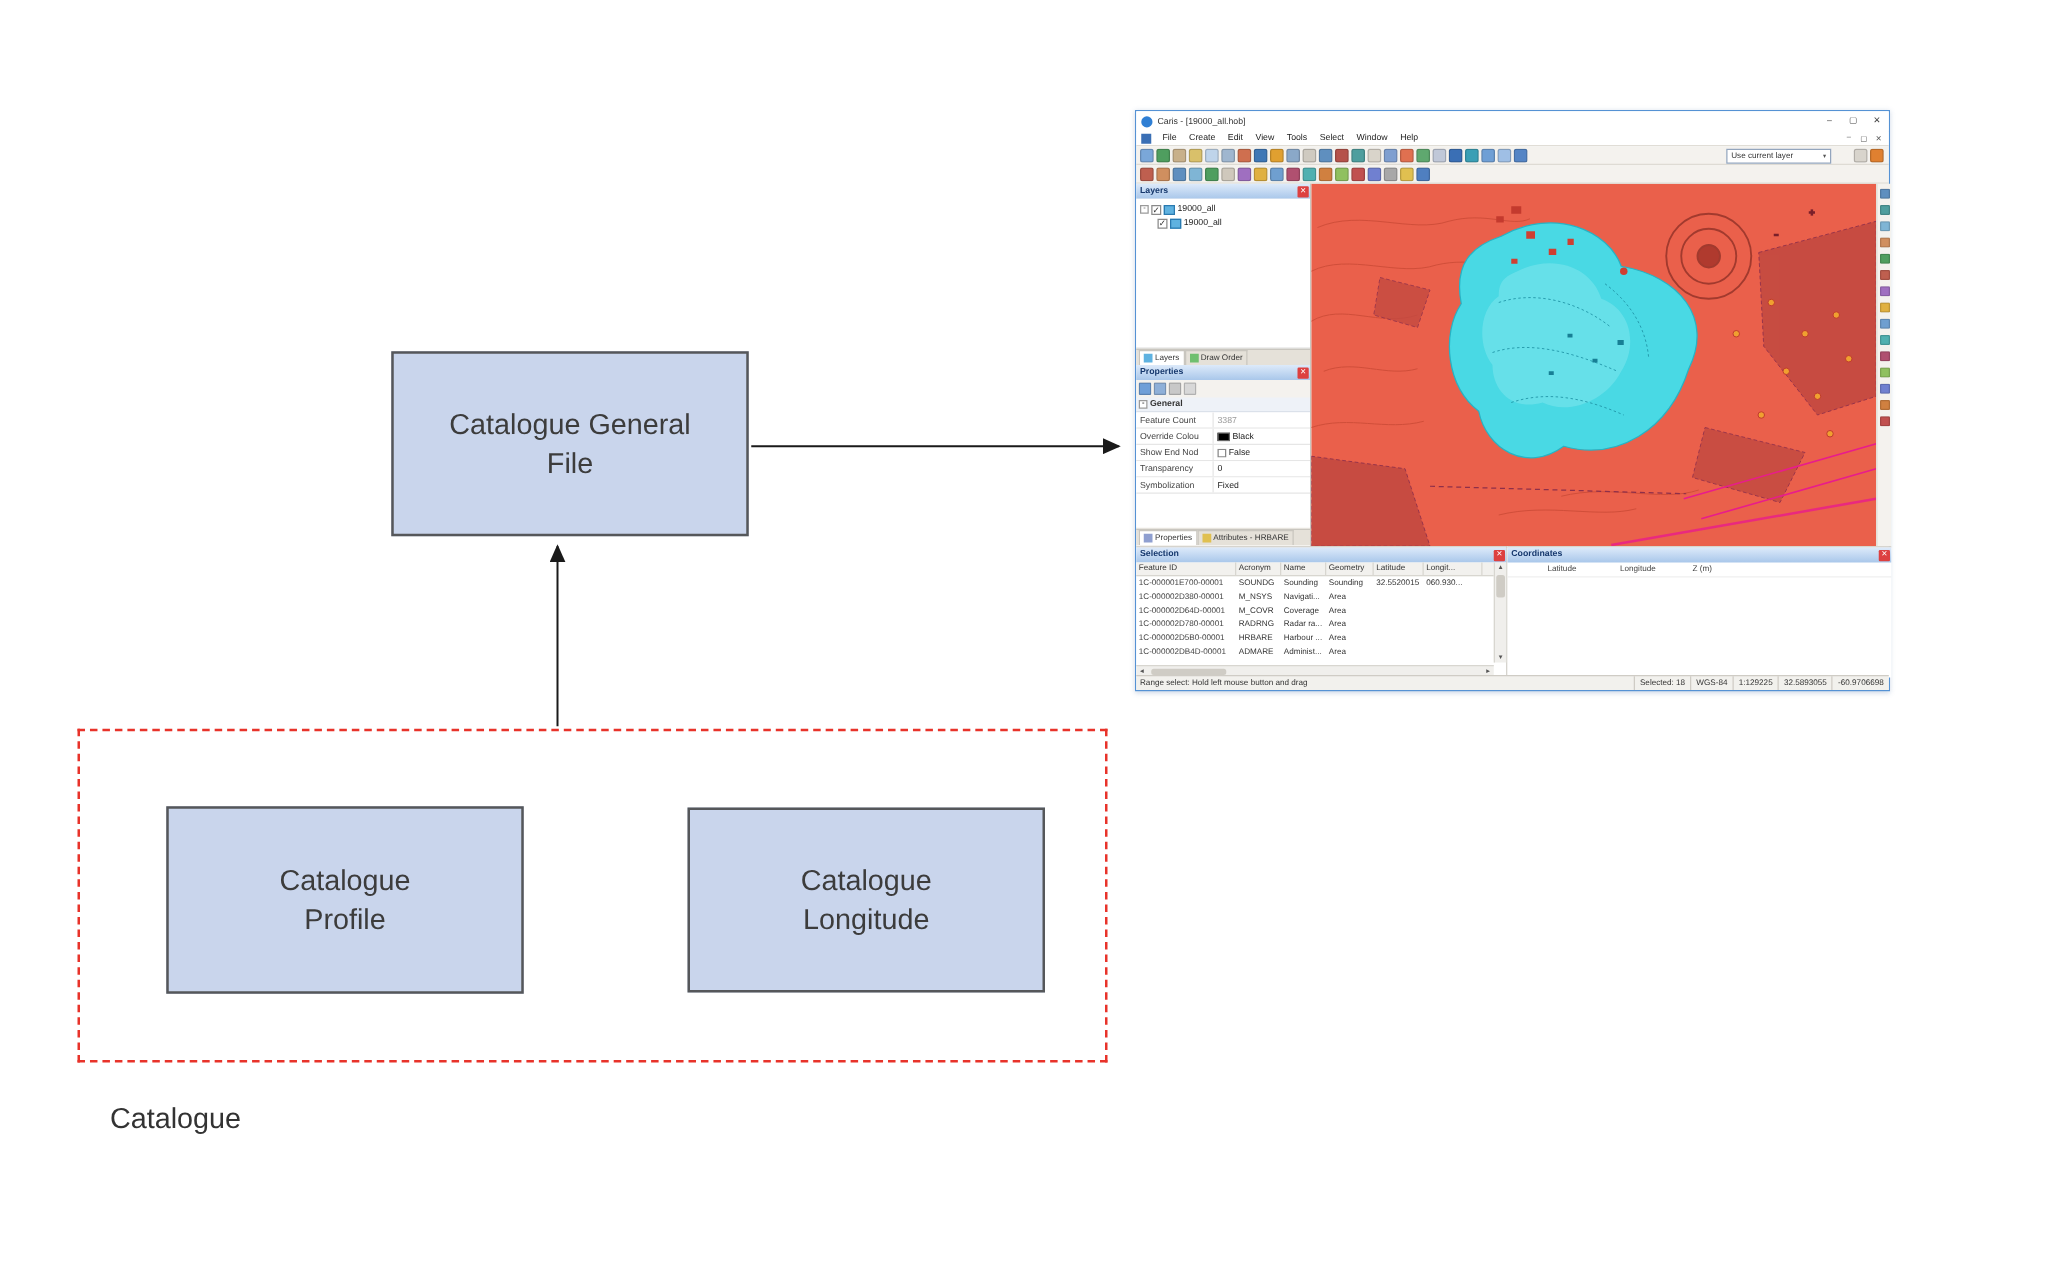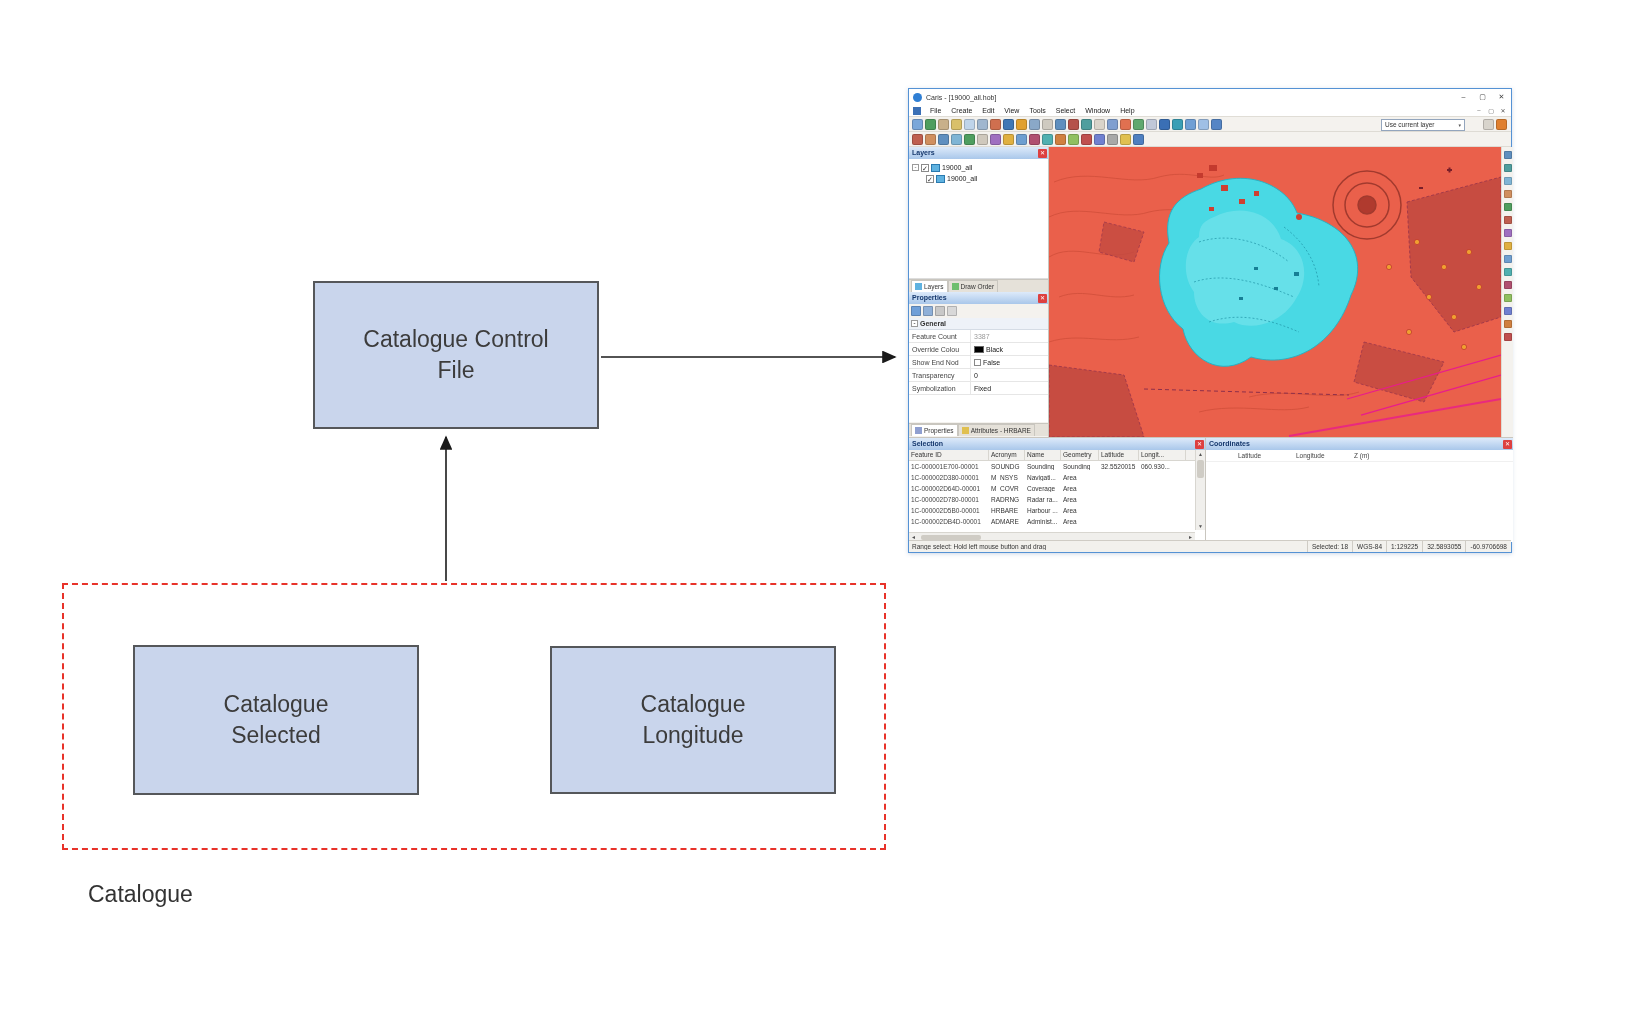--- a/index.html
+++ b/index.html
@@ -121,29 +121,29 @@
   <defs>
     <marker id="ah" markerWidth="10" markerHeight="8" refX="8" refY="4" orient="auto">
       <path d="M0,0 L9,4 L0,8 Z" fill="#1a1a1a"></path>
     </marker>
   </defs>
   <line x1="601" y1="357" x2="895" y2="357" stroke="#1a1a1a" stroke-width="1.6" marker-end="url(#ah)"></line>
   <line x1="446" y1="581" x2="446" y2="437" stroke="#1a1a1a" stroke-width="1.6" marker-end="url(#ah)"></line>
 </svg>
 
 <div class="dbox" id="control-box">
-  <span>Catalogue Control</span>
+  <span>Catalogue General</span>
   <span>File</span>
 </div>
 
 <div id="group-rect"></div>
 
 <div class="dbox" id="profile-box">
   <span>Catalogue</span>
-  <span>Selected</span>
+  <span>Profile</span>
 </div>
 
 <div class="dbox" id="dict-box">
   <span>Catalogue</span>
   <span>Longitude</span>
 </div>
 
 <div id="group-label">Catalogue</div>
 
 <div id="caris">

